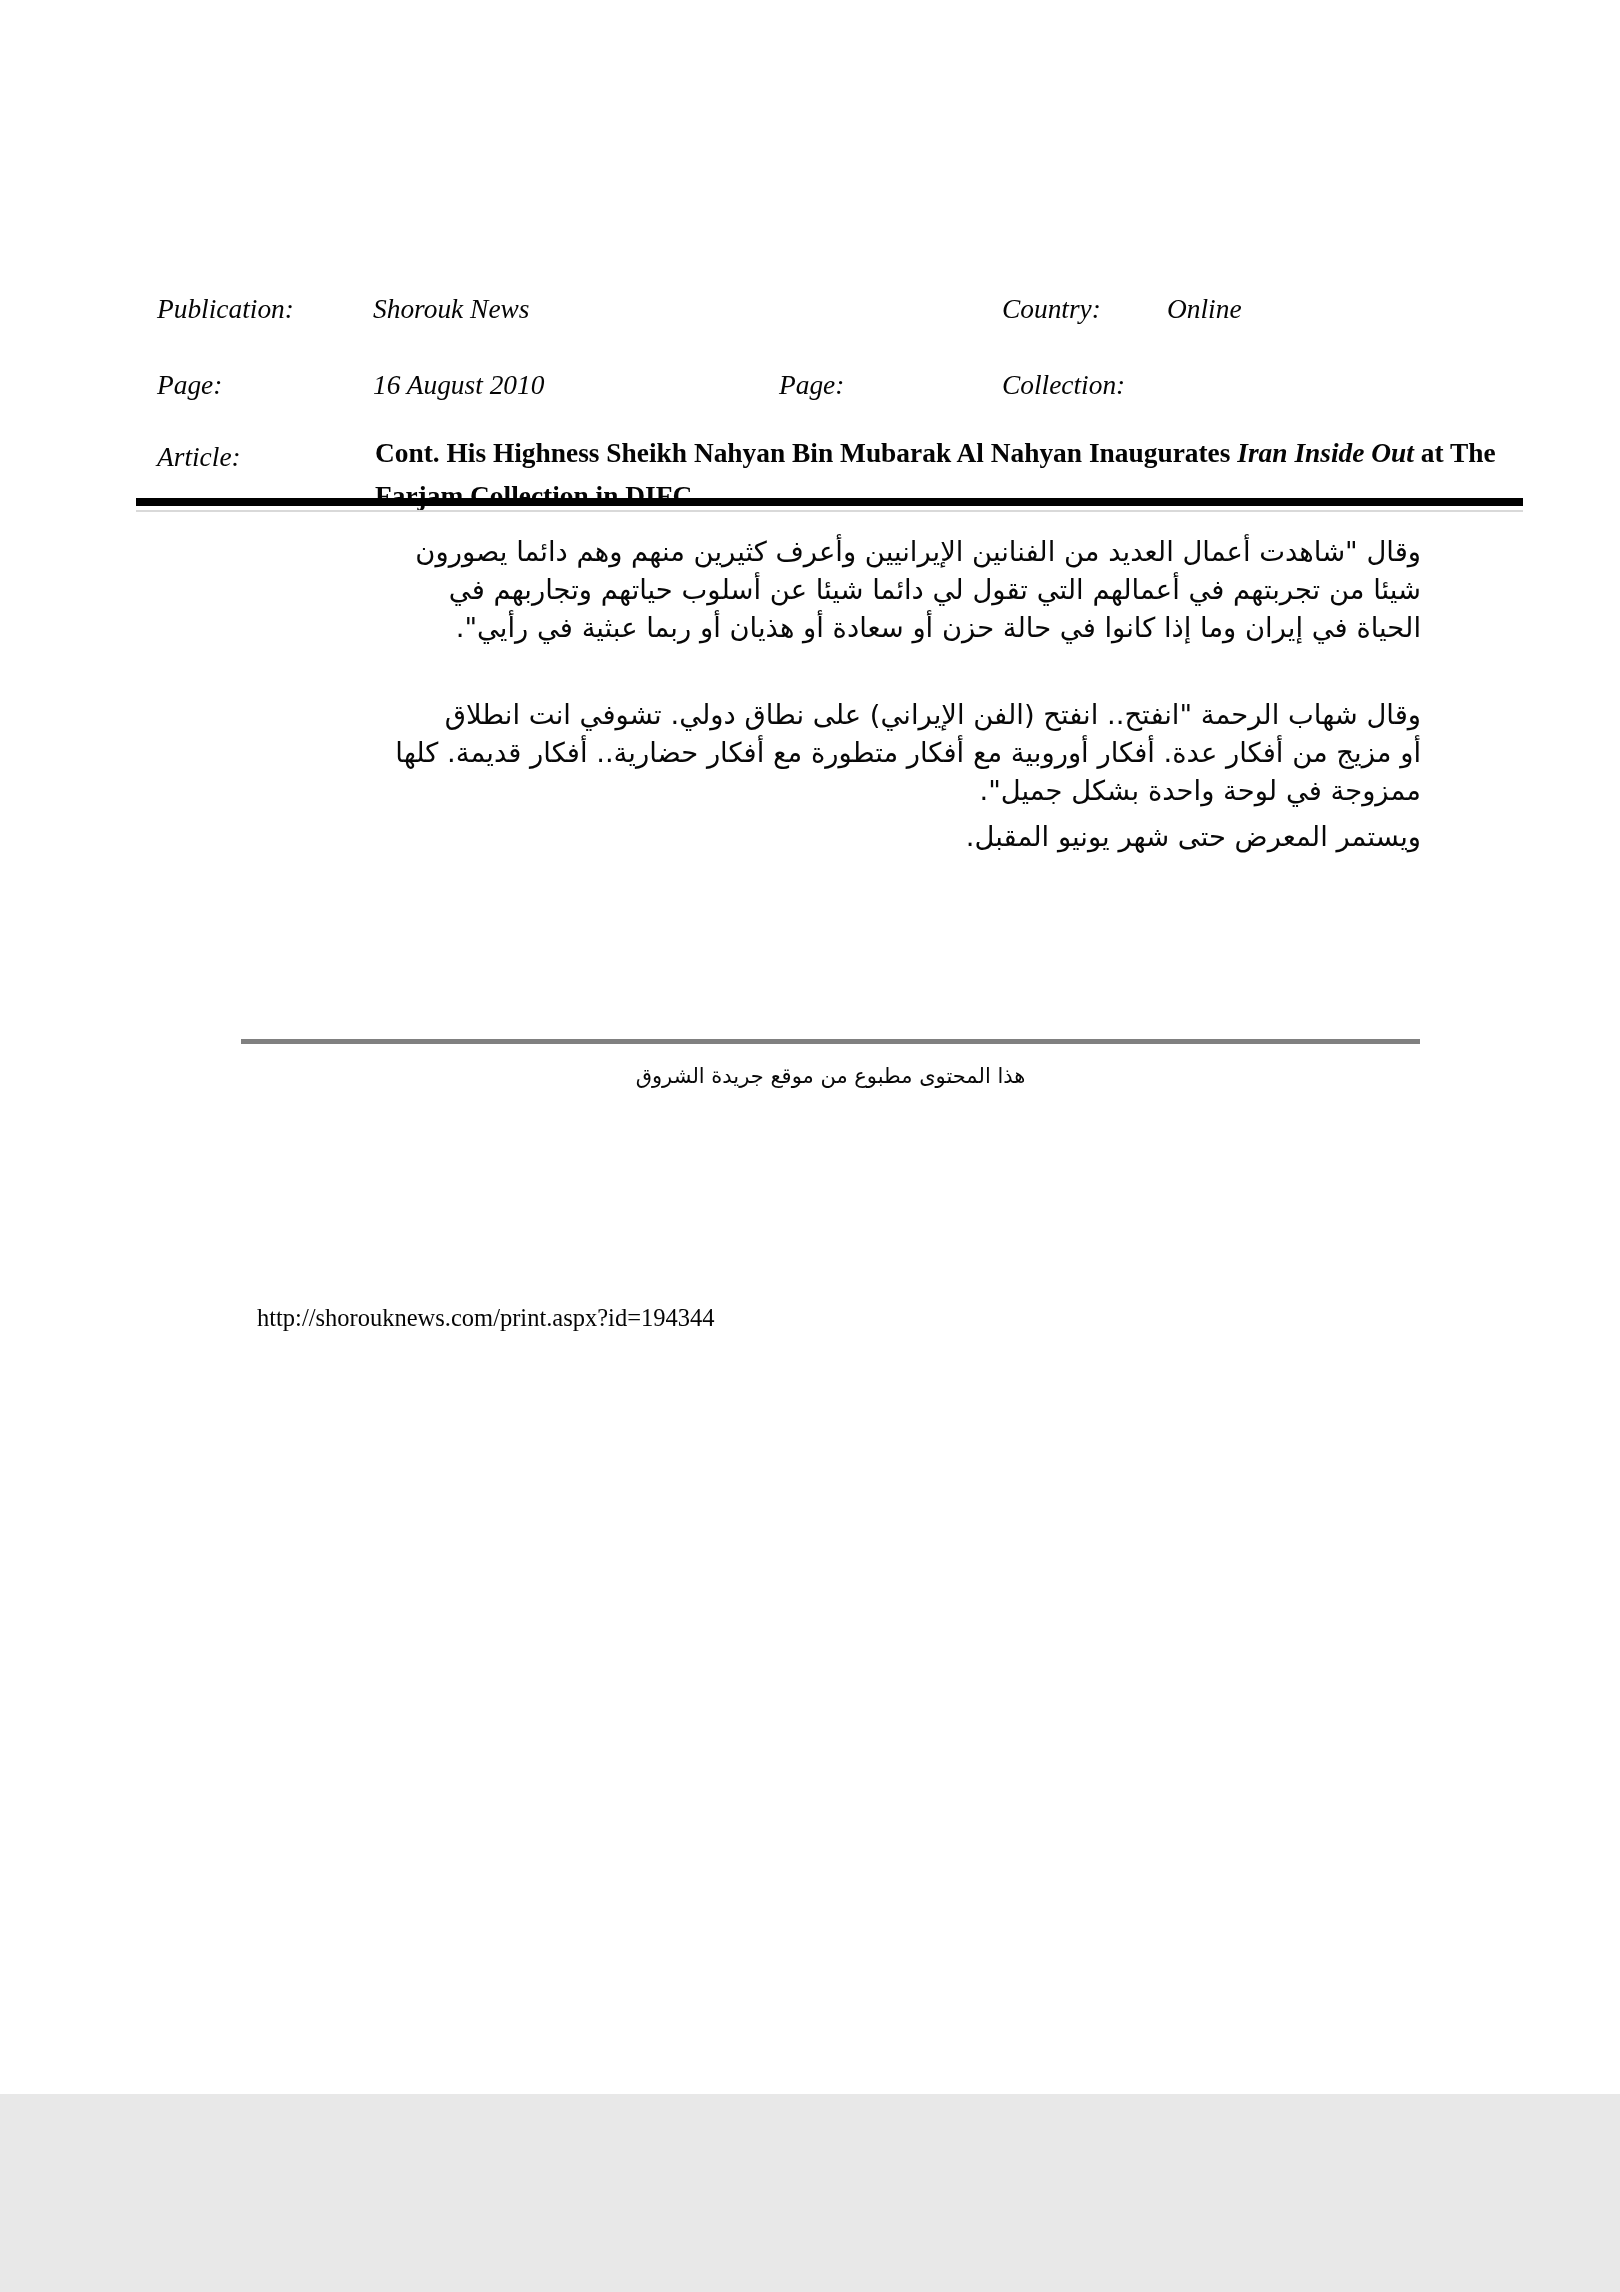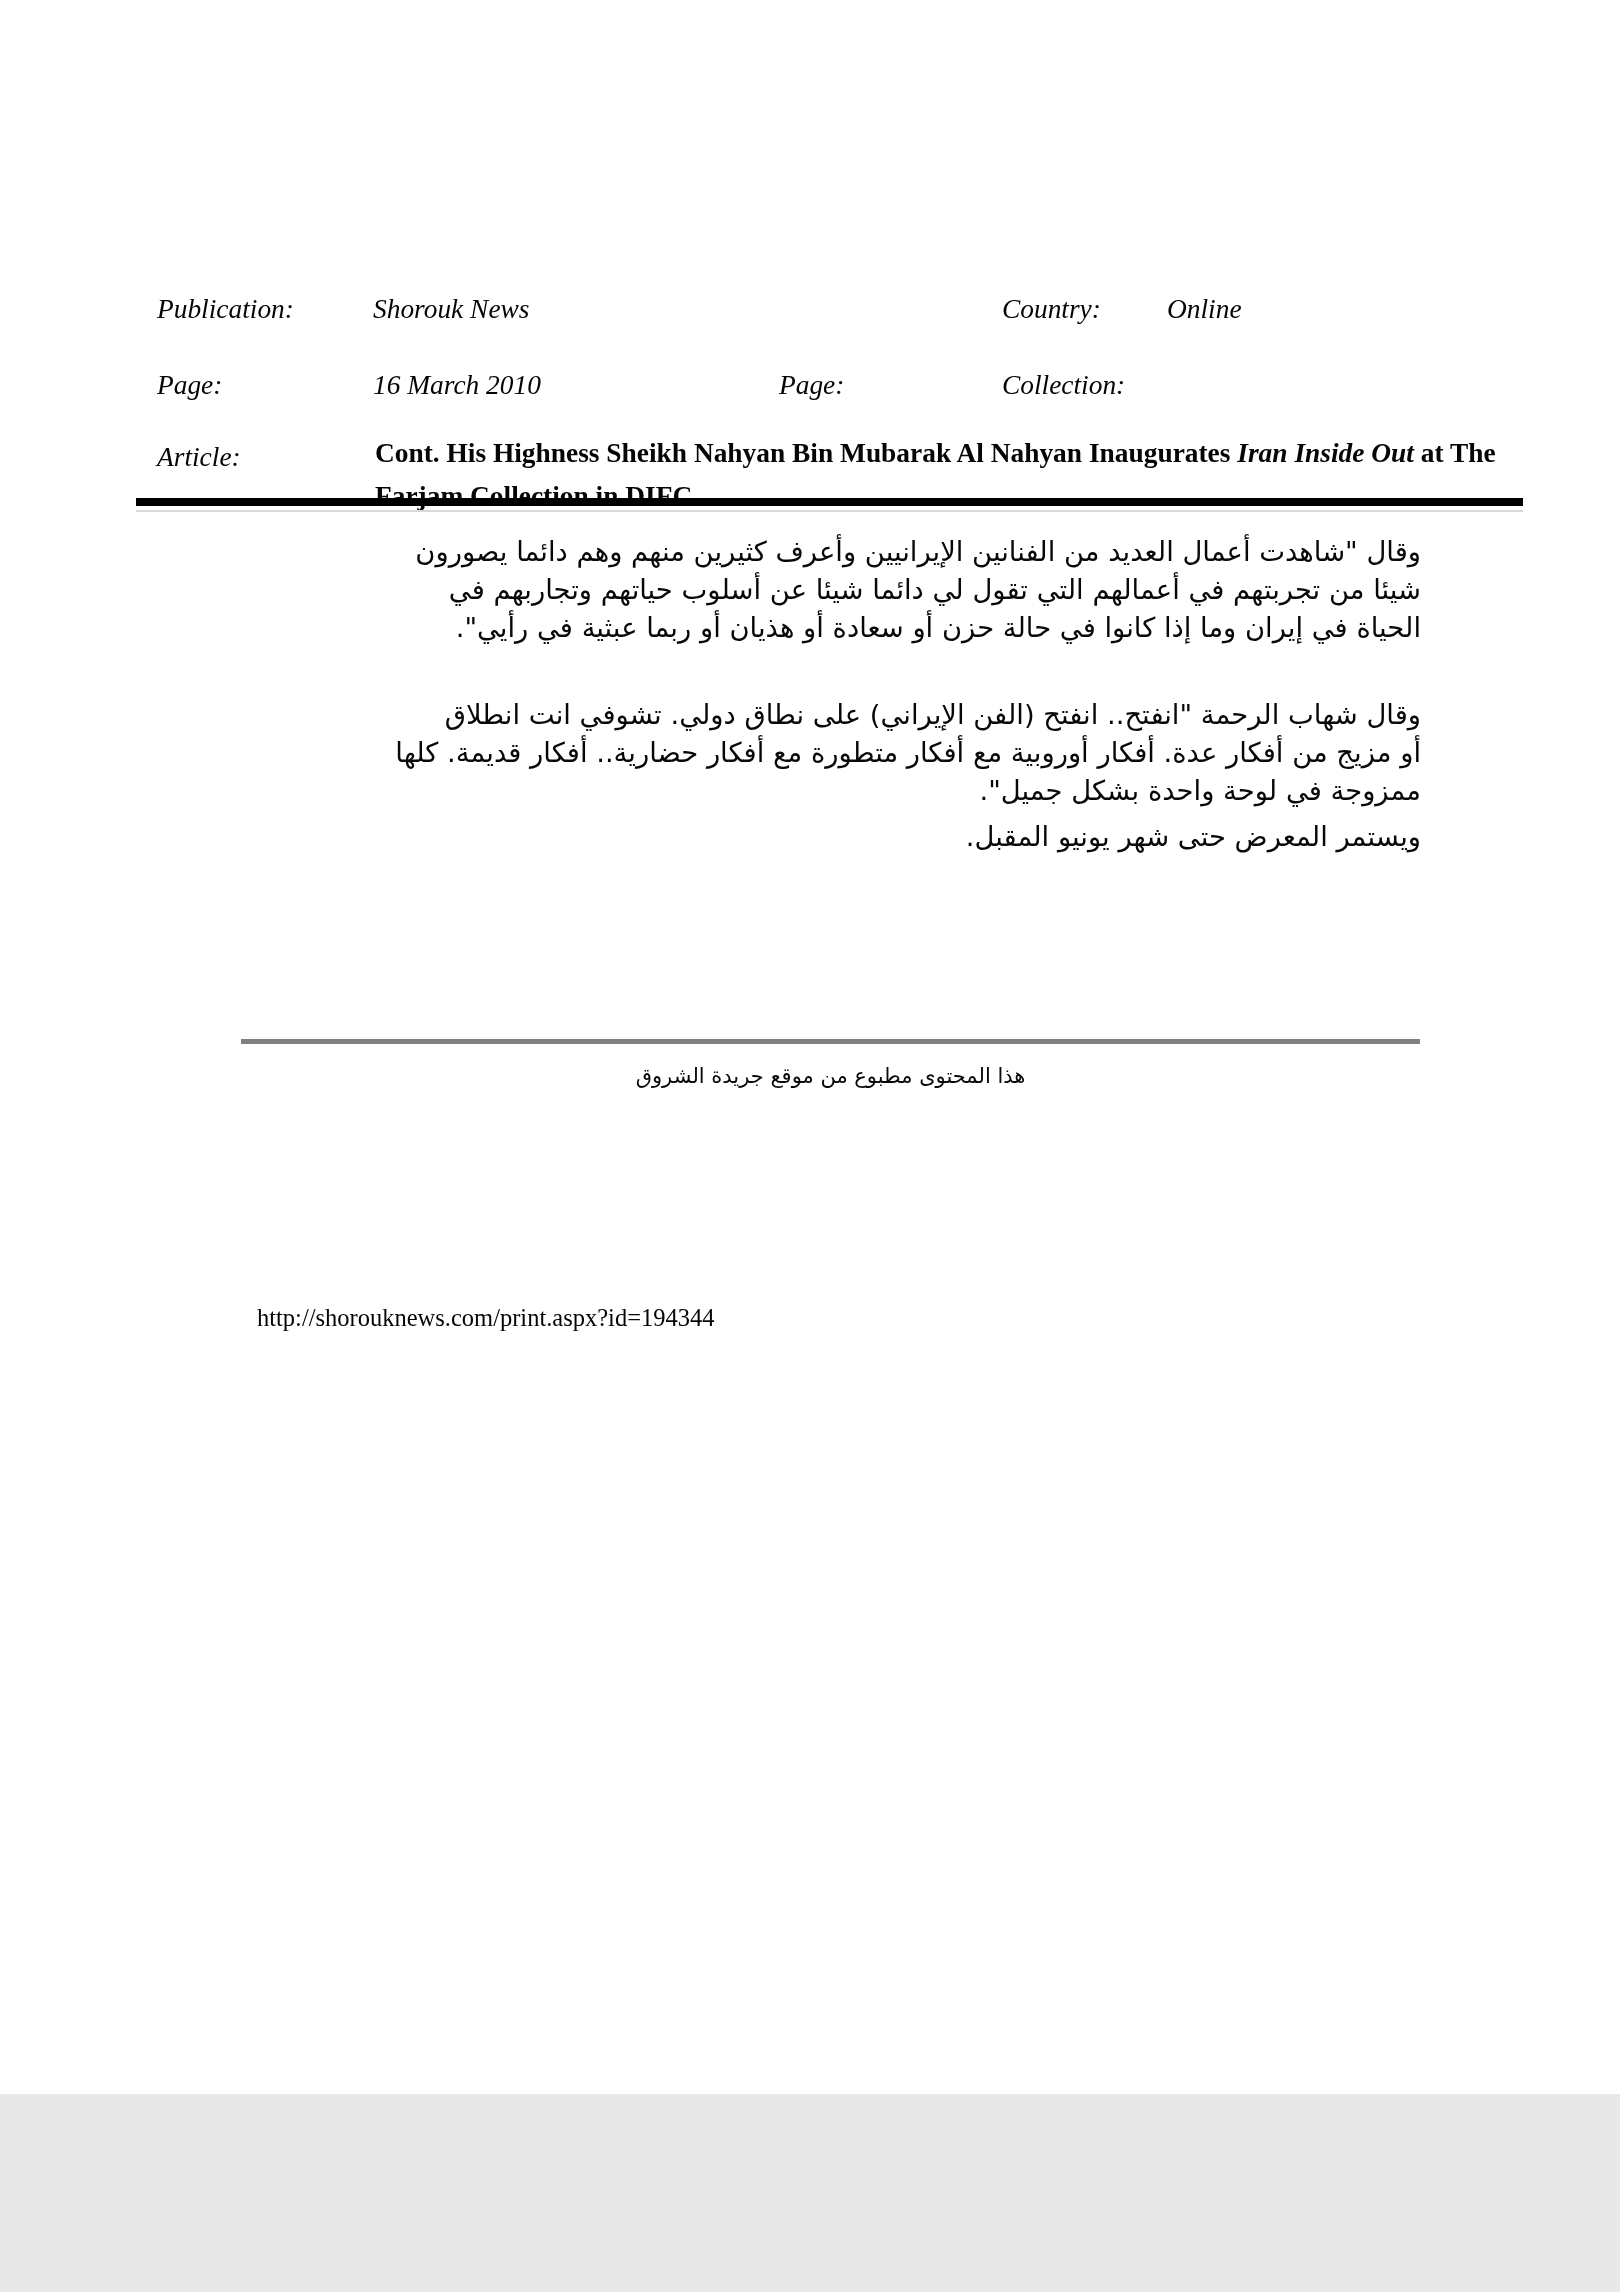--- a/index.html
+++ b/index.html
@@ -108,21 +108,21 @@
 <body>
 
 <div class="page">
 
   <span class="meta-label r1 c-label1">Publication:</span>
   <span class="meta-value r1 c-value1">Shorouk News</span>
   <span class="meta-label r1 c-label3">Country:</span>
   <span class="meta-value r1 c-value3">Online</span>
 
   <span class="meta-label r2 c-label1">Page:</span>
-  <span class="meta-value r2 c-value1">16  March 2010</span>
+  <span class="meta-value r2 c-value1">16  August 2010</span>
   <span class="meta-label r2 c-label2">Page:</span>
   <span class="meta-label r2 c-label3">Collection:</span>
 
   <span class="meta-label article-label">Article:</span>
   <div class="article-title">
     <span>Cont. His Highness Sheikh Nahyan Bin Mubarak Al Nahyan Inaugurates </span><span class="it">Iran Inside Out</span><span> at The</span><br>
     <span>Farjam Collection in DIFC</span>
   </div>
 
   <div class="rule-black"></div>

